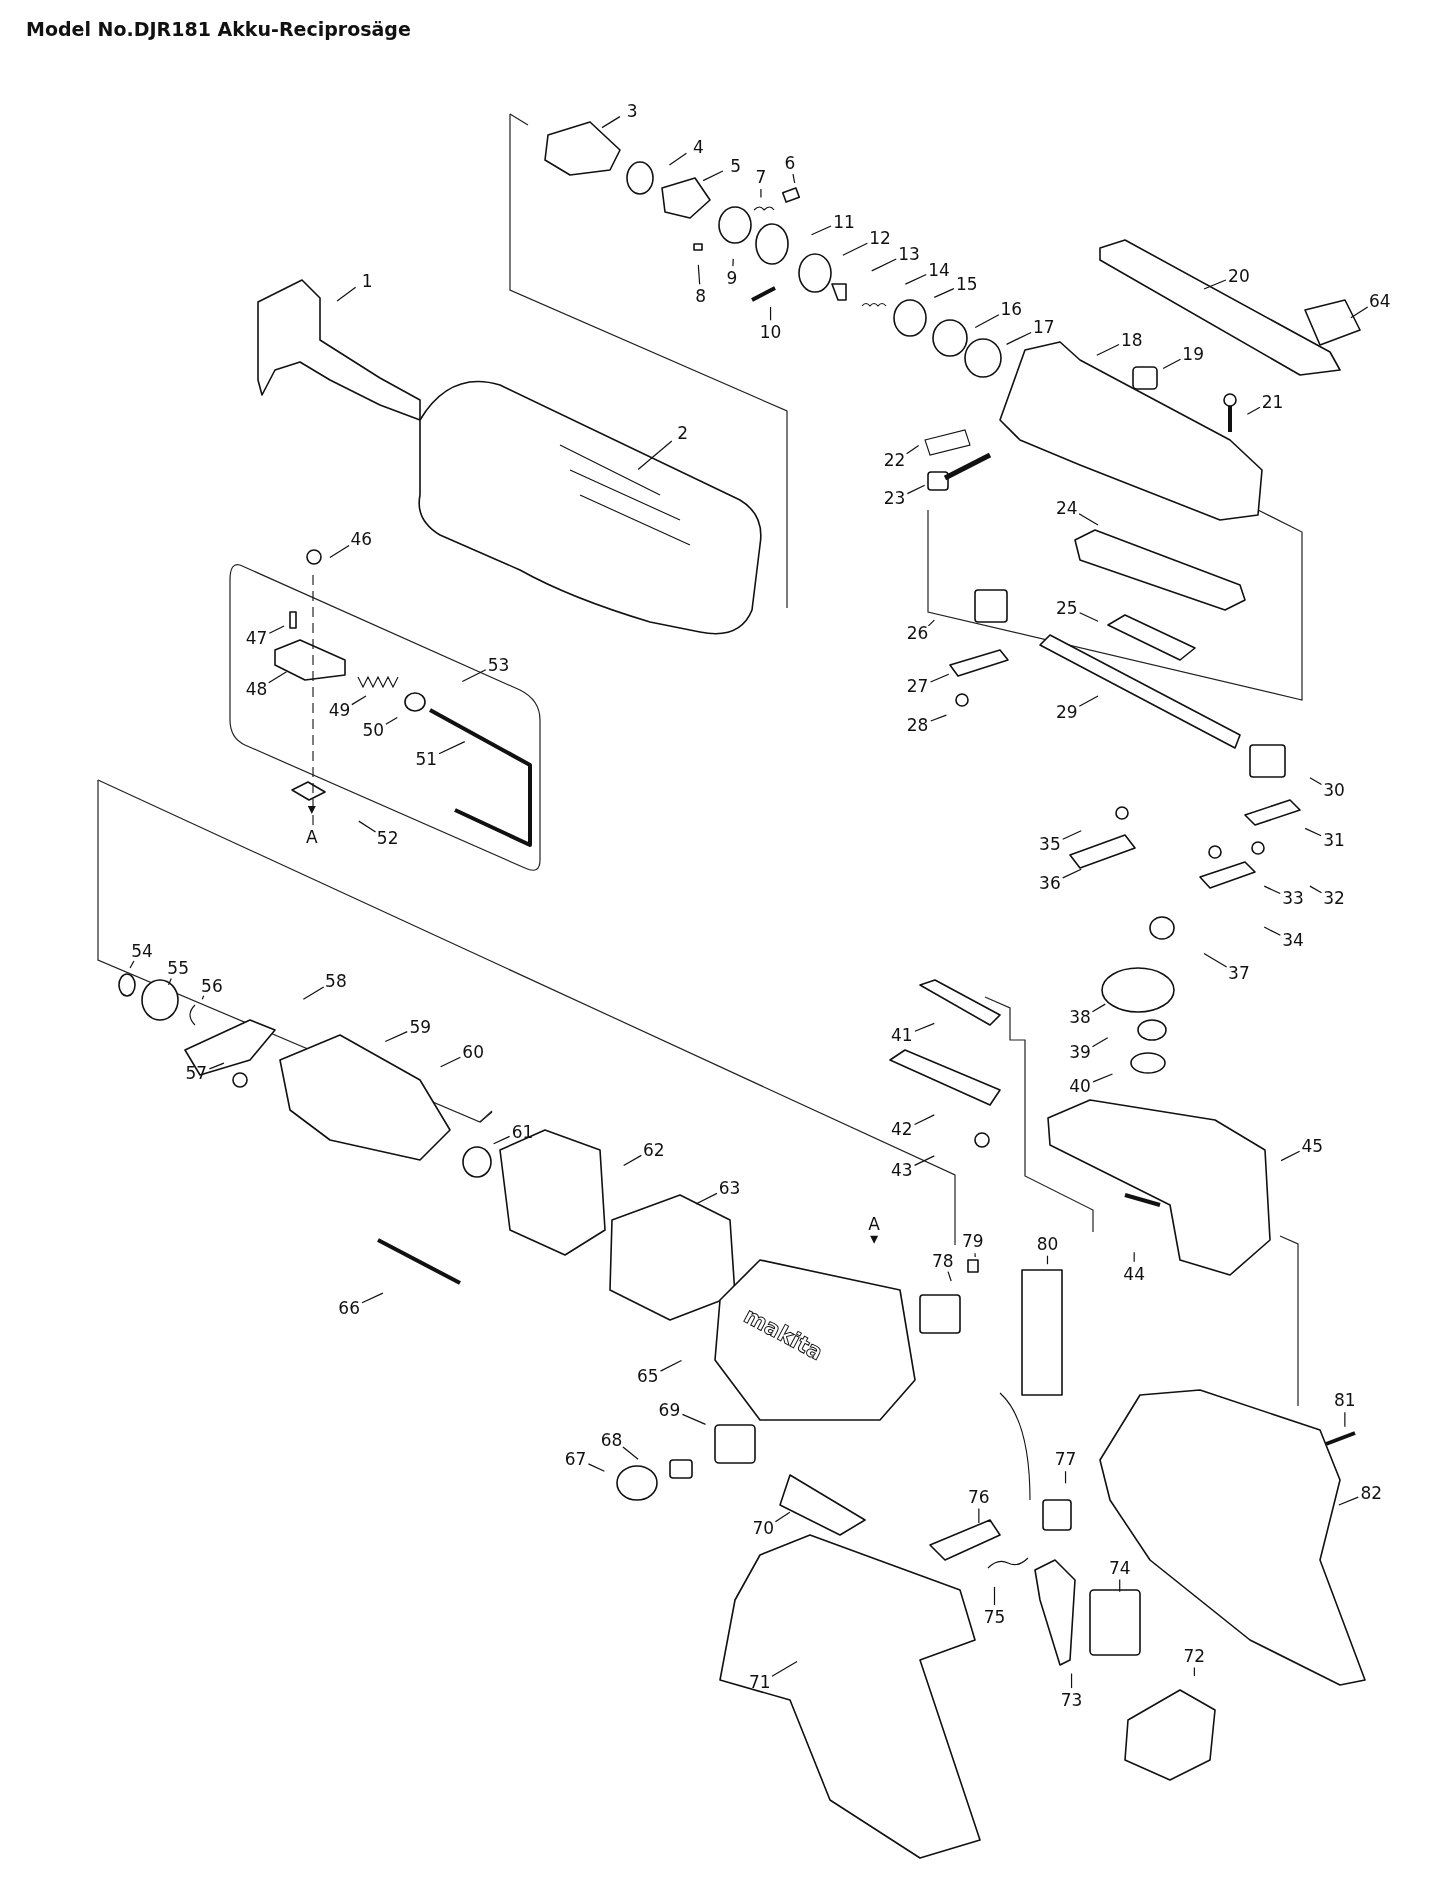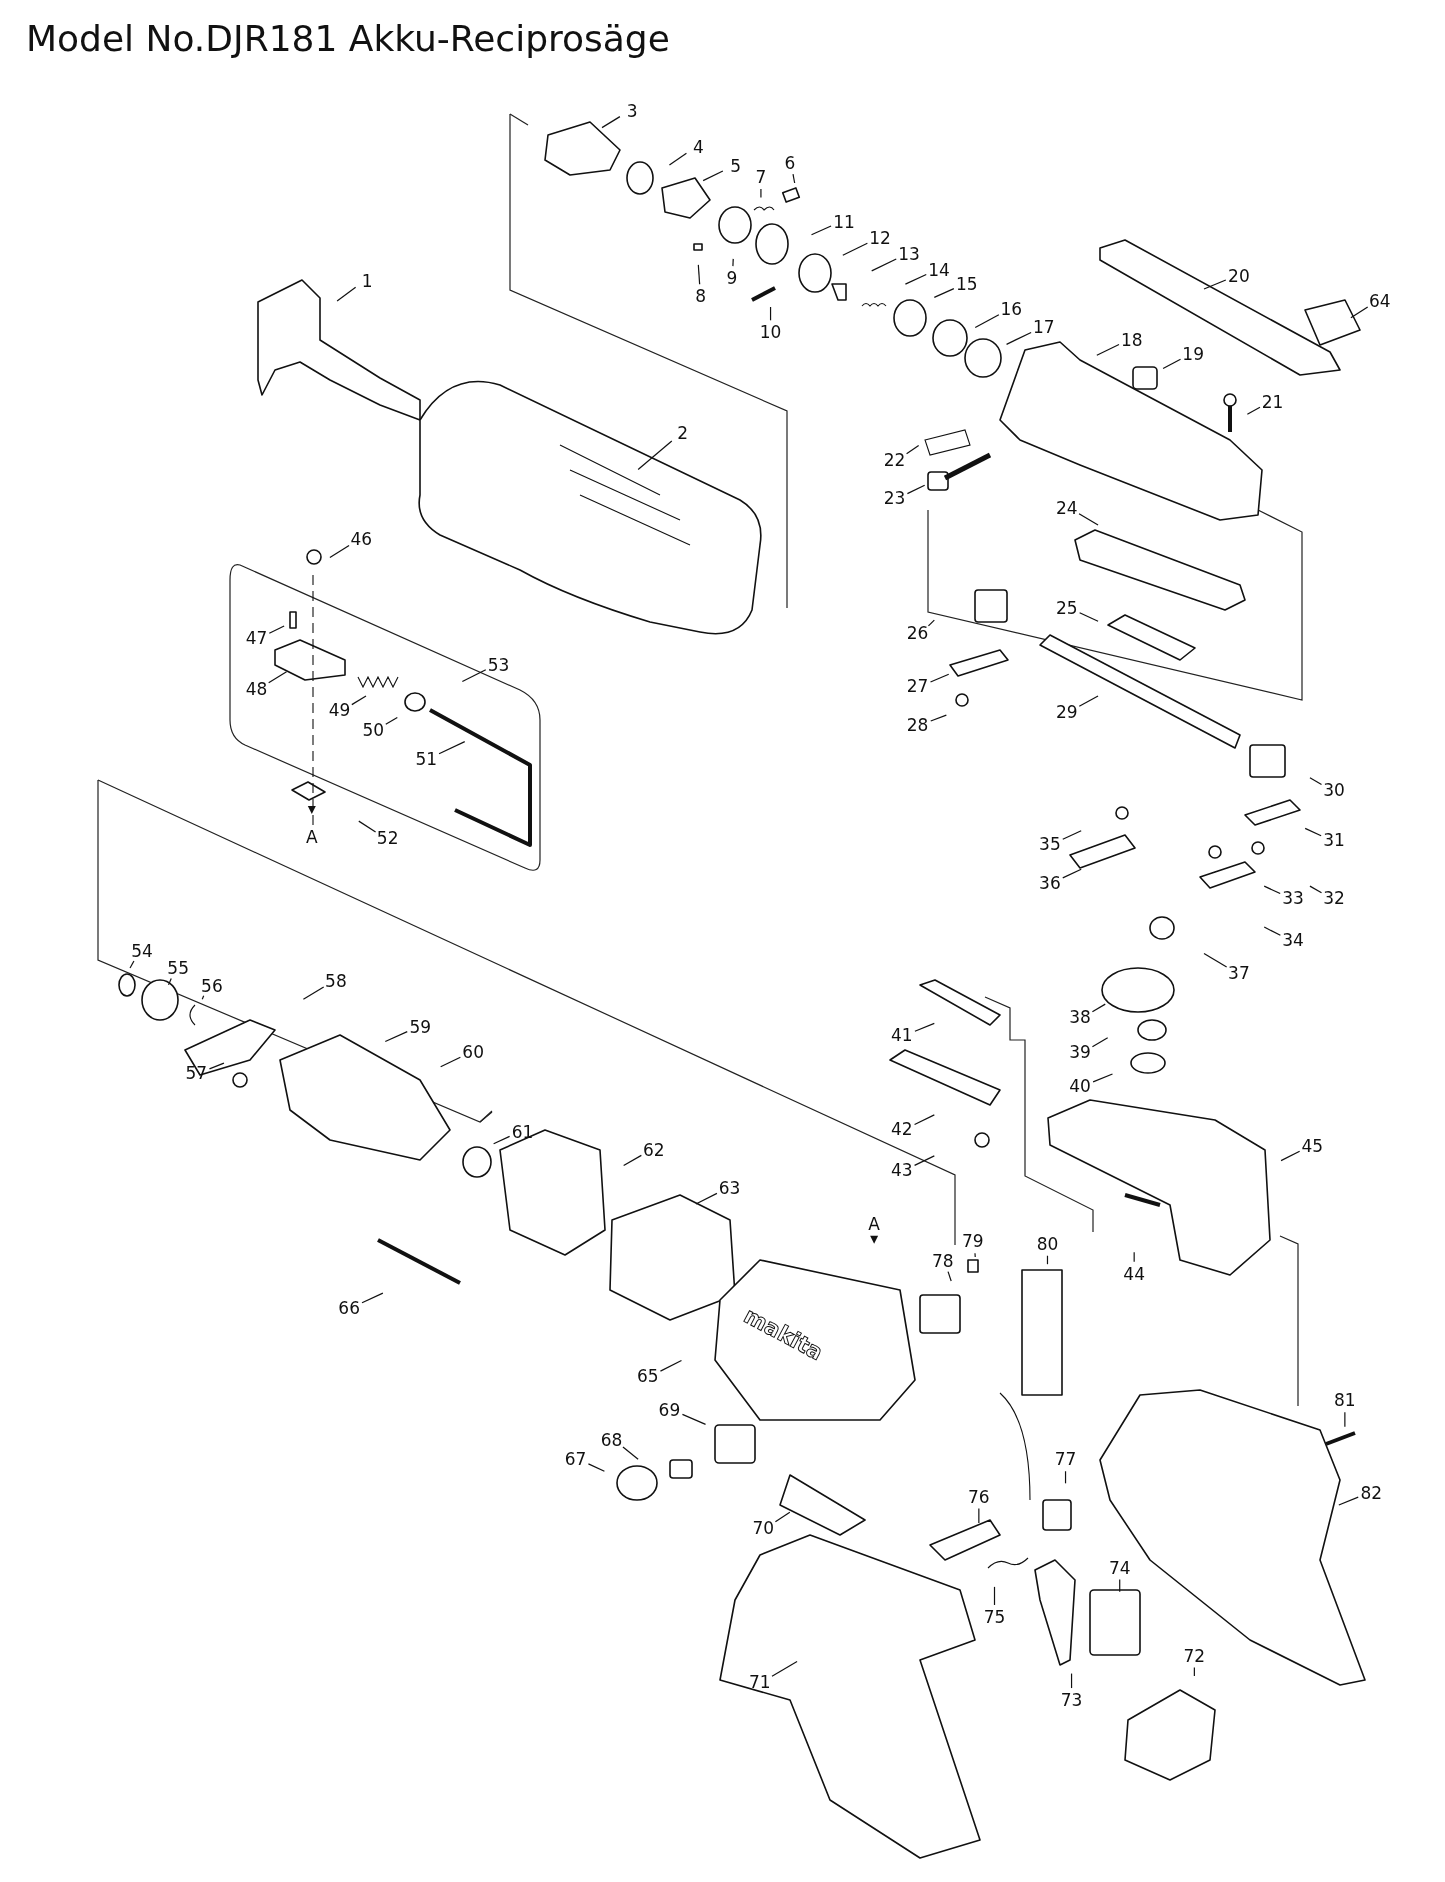--- a/index.html
+++ b/index.html
@@ -1,17 +1,17 @@
 <!DOCTYPE html>
 <html><head>
 <meta charset="utf-8">
 <style>
   html, body { margin:0; padding:0; background:#ffffff; }
   body { width:1445px; height:1882px; position:relative; overflow:hidden; font-family:"DejaVu Sans", sans-serif; color:#111; }
-  #title { position:absolute; left:26px; top:18px; font-size:36px; font-weight:normal; letter-spacing:0; }
+  #title { position:absolute; left:26px; top:18px; font-size:19px; font-weight:bold; letter-spacing:0; }
   #diagram { position:absolute; left:0; top:0; }
   .lbl { font-family:"DejaVu Sans", sans-serif; font-size:17px; fill:#111; }
   .ldr { stroke:#111; stroke-width:1.2; fill:none; }
   .part { stroke:#111; stroke-width:1.6; fill:#fff; stroke-linejoin:round; }
   .thin { stroke:#111; stroke-width:1.1; fill:none; }
   .grp { stroke:#222; stroke-width:1.2; fill:none; }
 </style>
 </head>
 <body>
 

